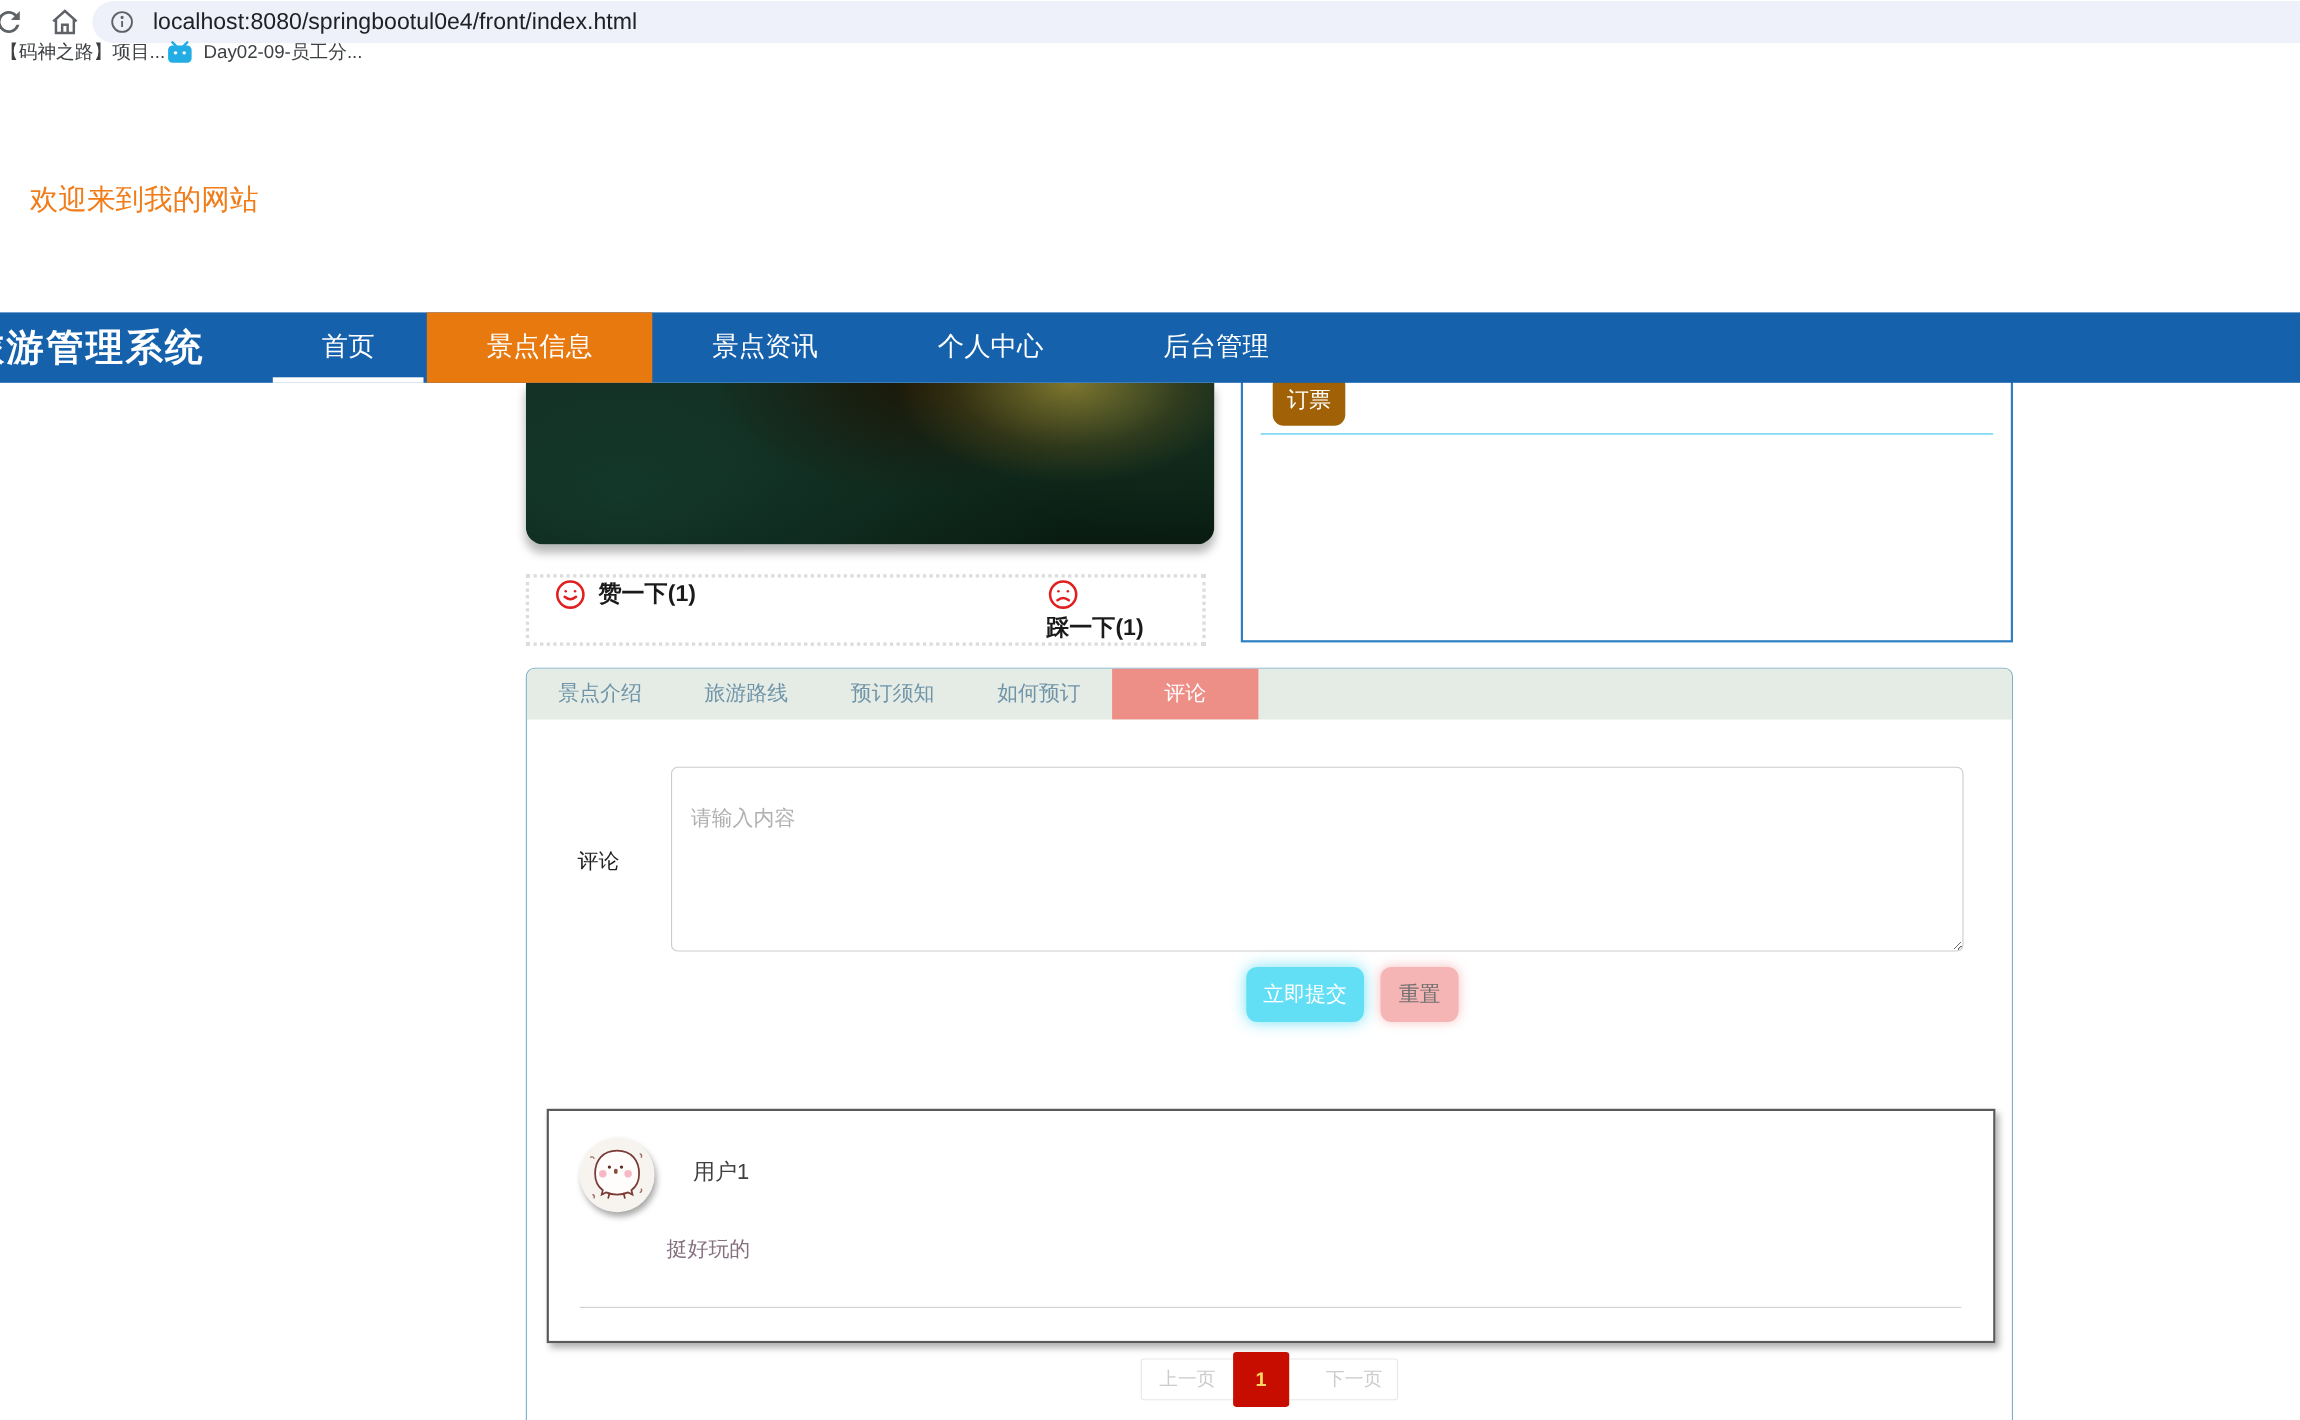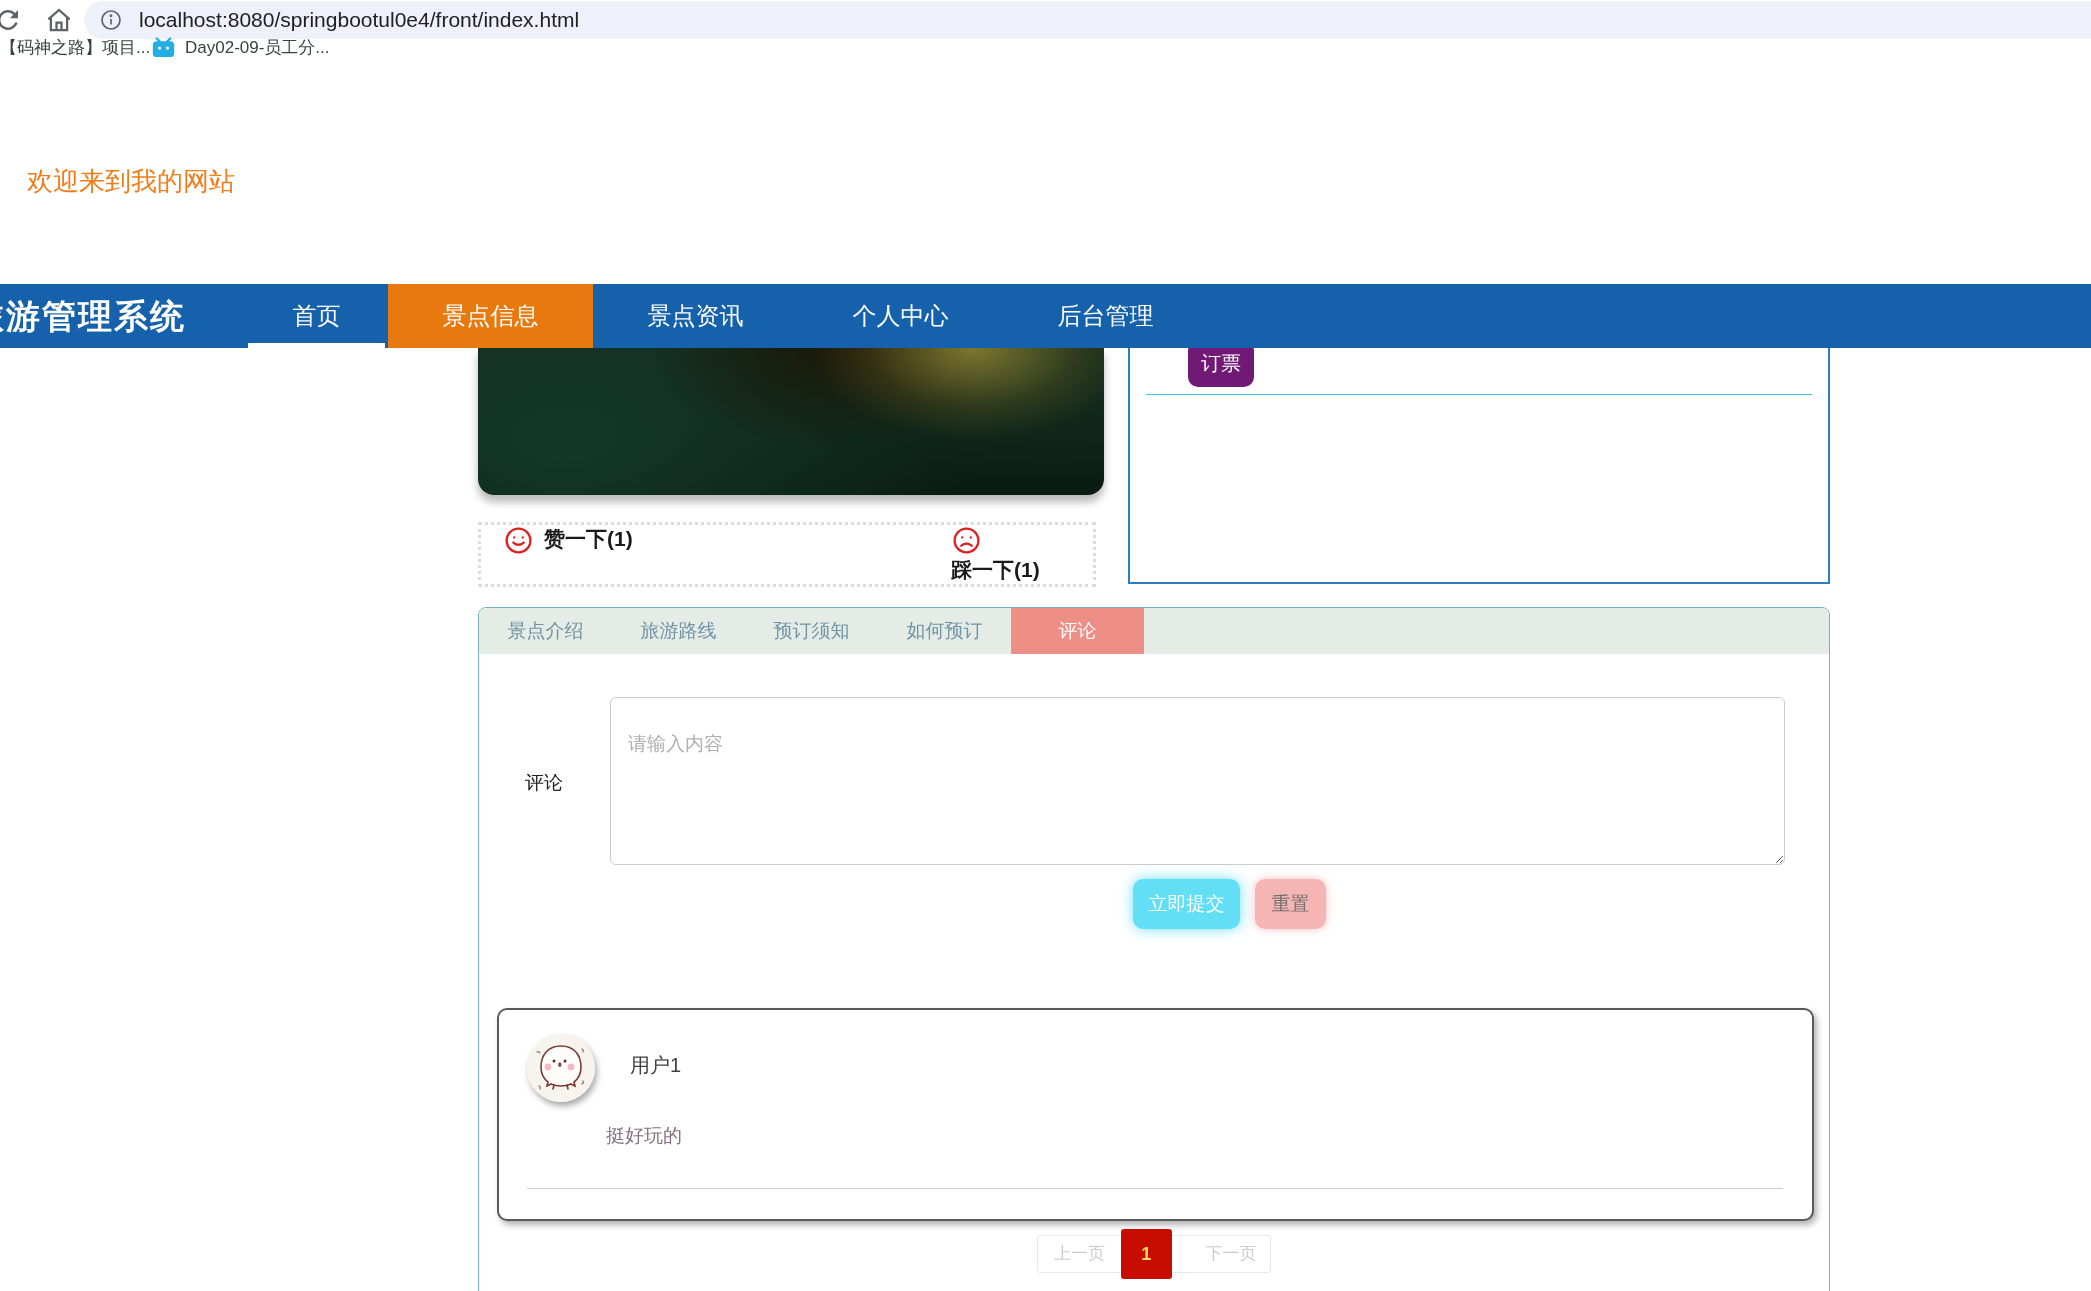--- a/index.html
+++ b/index.html
@@ -71,22 +71,22 @@
   .faceic { width:31px; height:31px; margin-right:10px; }
   .vote-label { font-size:21px; font-weight:bold; color:#1a1a1a; white-space:nowrap; }
 
   
   .book-panel {
     position:absolute; left:1128px; top:330px; width:702px; height:254px;
     background:#fff; border:2px solid #2d7fc2; z-index:2;
   }
   .book-btn {
     position:absolute; left:27px; top:8px; width:66px; height:47px;
-    background:#701a75; border:none; border-radius:10px; color:#fff; font-size:20px;
-    font-family:inherit; cursor:pointer;margin-left:31px;
+    background:#a16207; border:none; border-radius:10px; color:#fff; font-size:20px;
+    font-family:inherit; cursor:pointer;
   }
   .book-sep { position:absolute; left:16px; right:16px; top:62px; height:1px; background:#3ac2ef; }
 
   
   .tabs-wrap {
     position:absolute; left:478px; top:607px; width:1352px; height:700px;
     background:#fff; border:1px solid #79aec6; border-radius:8px 8px 0 0; z-index:1;
   }
   .tab-row { position:absolute; left:0; top:0; width:100%; height:46px; background:#e5ece5; border-radius:7px 7px 0 0; display:flex; }
   .tab { width:133px; height:46px; line-height:46px; text-align:center; font-size:19px; color:#6f94a8; cursor:pointer; white-space:nowrap; }
@@ -100,21 +100,21 @@
     font-size:19px; color:#333; font-family:inherit; resize:both; background:#fff; outline:none;
   }
   .comment-input::placeholder { color:#b0b0b0; }
   .btn { position:absolute; top:271px; height:50px; border:none; border-radius:10px; font-size:19px; font-family:inherit; cursor:pointer; }
   .btn-submit { left:654px; width:107px; background:#62dff5; color:#fff; box-shadow:0 0 14px rgba(88,221,245,.85); }
   .btn-reset { left:776px; width:71px; background:#f6b5b5; color:#707070; box-shadow:0 0 10px rgba(246,181,181,.8); }
 
   
   .comment-card {
     position:absolute; left:18px; top:400px; width:1317px; height:213px;
-    background:#fff; border:2px solid #5a5a5a; border-radius:10px;
+    background:#fff; border:2px solid #5a5a5a; border-radius:0;
     box-shadow:3px 4px 6px rgba(0,0,0,.30);
   }
   .avatar {
     position:absolute; left:28px; top:24px; width:68px; height:68px; border-radius:50%;
     background:#fdfbf8; box-shadow:2px 4px 6px rgba(0,0,0,.35); overflow:hidden;
   }
   .cmt-user { position:absolute; left:131px; top:42px; font-size:20px; color:#3f3f3f; }
   .cmt-text { position:absolute; left:107px; top:113px; font-size:19px; color:#85707f; }
   .cmt-divider { position:absolute; left:28px; right:29px; top:178px; height:1px; background:#cfcfcf; }
 

